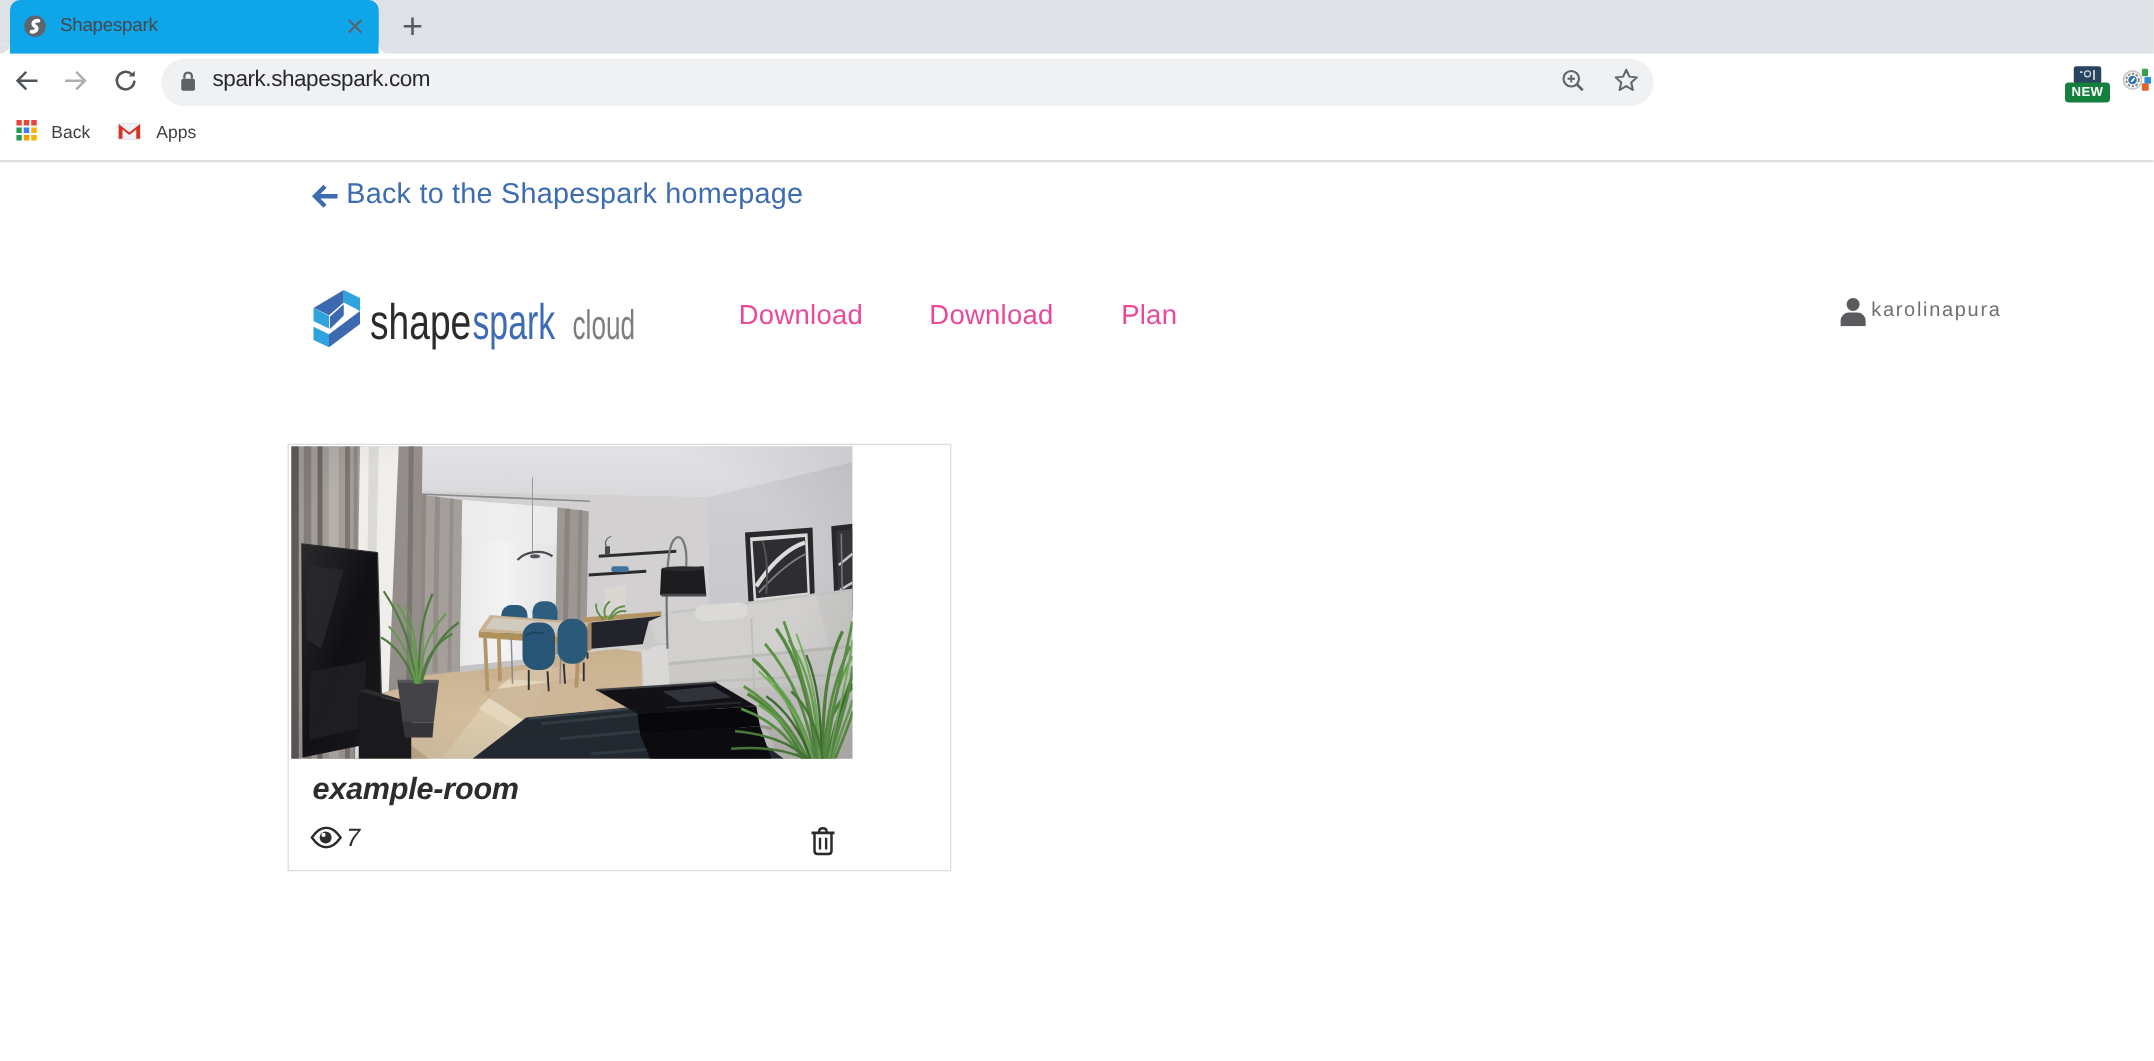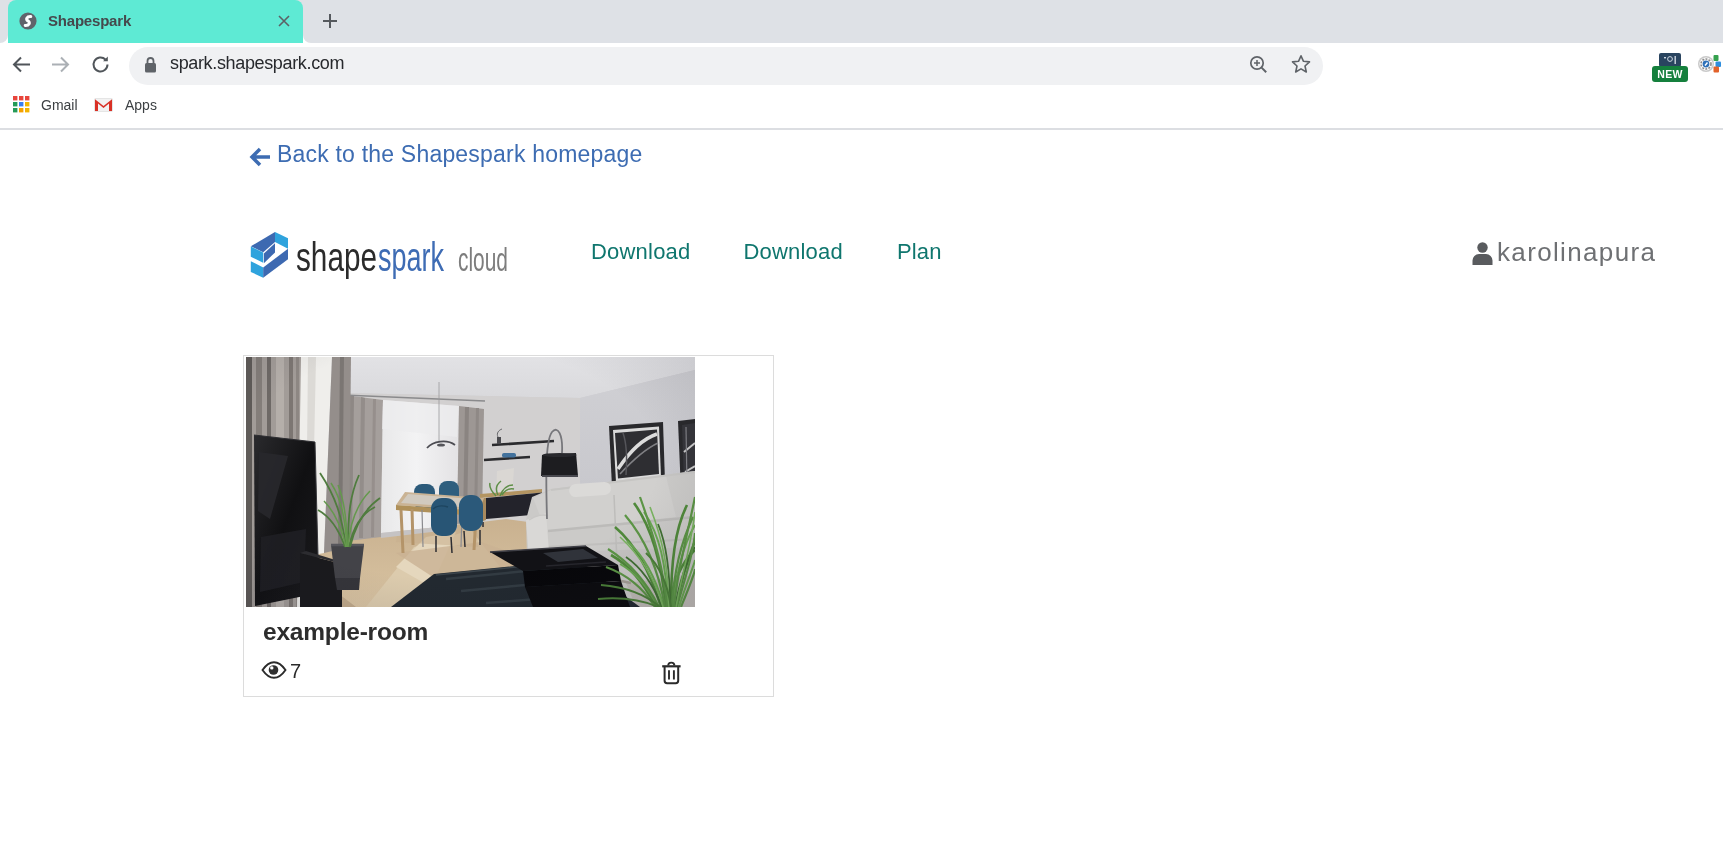--- a/index.html
+++ b/index.html
@@ -2,22 +2,22 @@
 <html><head>
 <meta charset="utf-8">
 <style>
   * { margin:0; padding:0; box-sizing:border-box; }
   html,body { width:1723px; height:849px; overflow:hidden; background:#fff;
     font-family:"Liberation Sans", sans-serif; }
   .abs { position:absolute; }
 
   
   #tabstrip { position:absolute; left:0; top:0; width:1723px; height:43px; background:#dee1e6; }
-  #tab { position:absolute; left:8px; top:0; width:295px; height:43px; background:#5eead4;
-         border-radius:8px 8px 0 0;font-weight:bold; }
+  #tab { position:absolute; left:8px; top:0; width:295px; height:43px; background:#0ea5e9;
+         border-radius:8px 8px 0 0; }
   #tab .flare-l { position:absolute; left:-8px; bottom:0; width:8px; height:8px; background:#fff; }
   #tab .flare-l:before { content:""; position:absolute; left:0; top:-0px; width:8px; height:8px;
          background:#dee1e6; border-radius:0 0 8px 0; }
   #tab .flare-r { position:absolute; right:-8px; bottom:0; width:8px; height:8px; background:#fff; }
   #tab .flare-r:before { content:""; position:absolute; left:0; top:0; width:8px; height:8px;
          background:#dee1e6; border-radius:0 0 0 8px; }
   #tabtitle { position:absolute; left:40px; top:12px; font-size:15px; color:#45494d; letter-spacing:-0.2px; }
   #toolbar { position:absolute; left:0; top:43px; width:1723px; height:47px; background:#fff; }
   #omnibox { position:absolute; left:129px; top:47px; width:1194px; height:38px; border-radius:19px;
              background:#f0f1f3; }
@@ -27,27 +27,27 @@
   .bm-label { position:absolute; top:97px; font-size:14px; color:#3c4043; }
 
   
   #page { position:absolute; left:0; top:130px; width:1723px; height:719px; background:#fff; }
   #backlink { position:absolute; left:248px; top:141px; color:#3d6cb2; font-size:23px;
               display:flex; align-items:flex-end; }
   #backlink span { margin-left:6px; letter-spacing:0.2px; }
 
   #logo { position:absolute; left:250px; top:232px; }
   #nav { position:absolute; left:569px; top:236px; display:flex; }
-  #nav .item { font-size:22px; color:#0f766e; padding:3px 24px 0; height:58px; letter-spacing:0.2px; }
+  #nav .item { font-size:22px; color:#ec4899; padding:3px 24px 0; height:58px; letter-spacing:0.2px; }
   #nav .item.active { color:#303234; border-bottom:4px solid #3a67b2; }
   #user { position:absolute; left:1471px; top:237px; display:flex; align-items:center; }
-  #user span { margin-left:3px; font-size:26px; color:#6e7073; letter-spacing:1.35px; }
-
-  #card { position:absolute; left:243px; top:355px; width:531px; height:342px;
-          border:1px solid #dcdcdc; background:#fff; }
+  #user span { margin-left:3px; font-size:16px; color:#6e7073; letter-spacing:1.35px; }
+
+  #card { position:absolute; left:230px; top:355px; width:531px; height:342px;
+          border:1px solid #dcdcdc; background:#fff;font-style:italic; }
   #thumb { position:absolute; left:2px; top:1px; width:449px; height:250px; filter:blur(0.45px) saturate(0.96); }
   #cardtitle { position:absolute; left:19px; top:262px; font-size:24.5px; font-weight:bold;
                color:#2d2d2d; letter-spacing:-0.2px; }
   
   .cardrel { position:absolute; }
 </style>
 </head>
 <body>
 
 <div id="tabstrip"></div>
@@ -129,21 +129,21 @@
     <rect x="6" y="0" width="4.4" height="4.4" fill="#e8453c"></rect>
     <rect x="12" y="0" width="4.4" height="4.4" fill="#e8453c"></rect>
     <rect x="0" y="6" width="4.4" height="4.4" fill="#259a57"></rect>
     <rect x="6" y="6" width="4.4" height="4.4" fill="#3a7ef0"></rect>
     <rect x="12" y="6" width="4.4" height="4.4" fill="#f4b400"></rect>
     <rect x="0" y="12" width="4.4" height="4.4" fill="#259a57"></rect>
     <rect x="6" y="12" width="4.4" height="4.4" fill="#f4a000"></rect>
     <rect x="12" y="12" width="4.4" height="4.4" fill="#f4b400"></rect>
   </g>
 </svg>
-<div class="bm-label" style="left:41px">Gmail</div>
+<div class="bm-label" style="left:41px">Back</div>
 <svg class="abs" style="left:94px;top:98px" width="19" height="14" viewBox="0 0 19 14">
   <rect x="0.5" y="0.5" width="18" height="13" rx="1" fill="#f2f2f2" stroke="#d8d8d8" stroke-width="0.6"></rect>
   <path d="M1 13 V1.2 L9.5 8 L18 1.2 V13 H15 V5.5 L9.5 10 L4 5.5 V13 Z" fill="#d93025"></path>
 </svg>
 <div class="bm-label" style="left:125px">Apps</div>
 <div id="bookborder"></div>
 
 <div id="page"></div>
 
 <div id="backlink">

